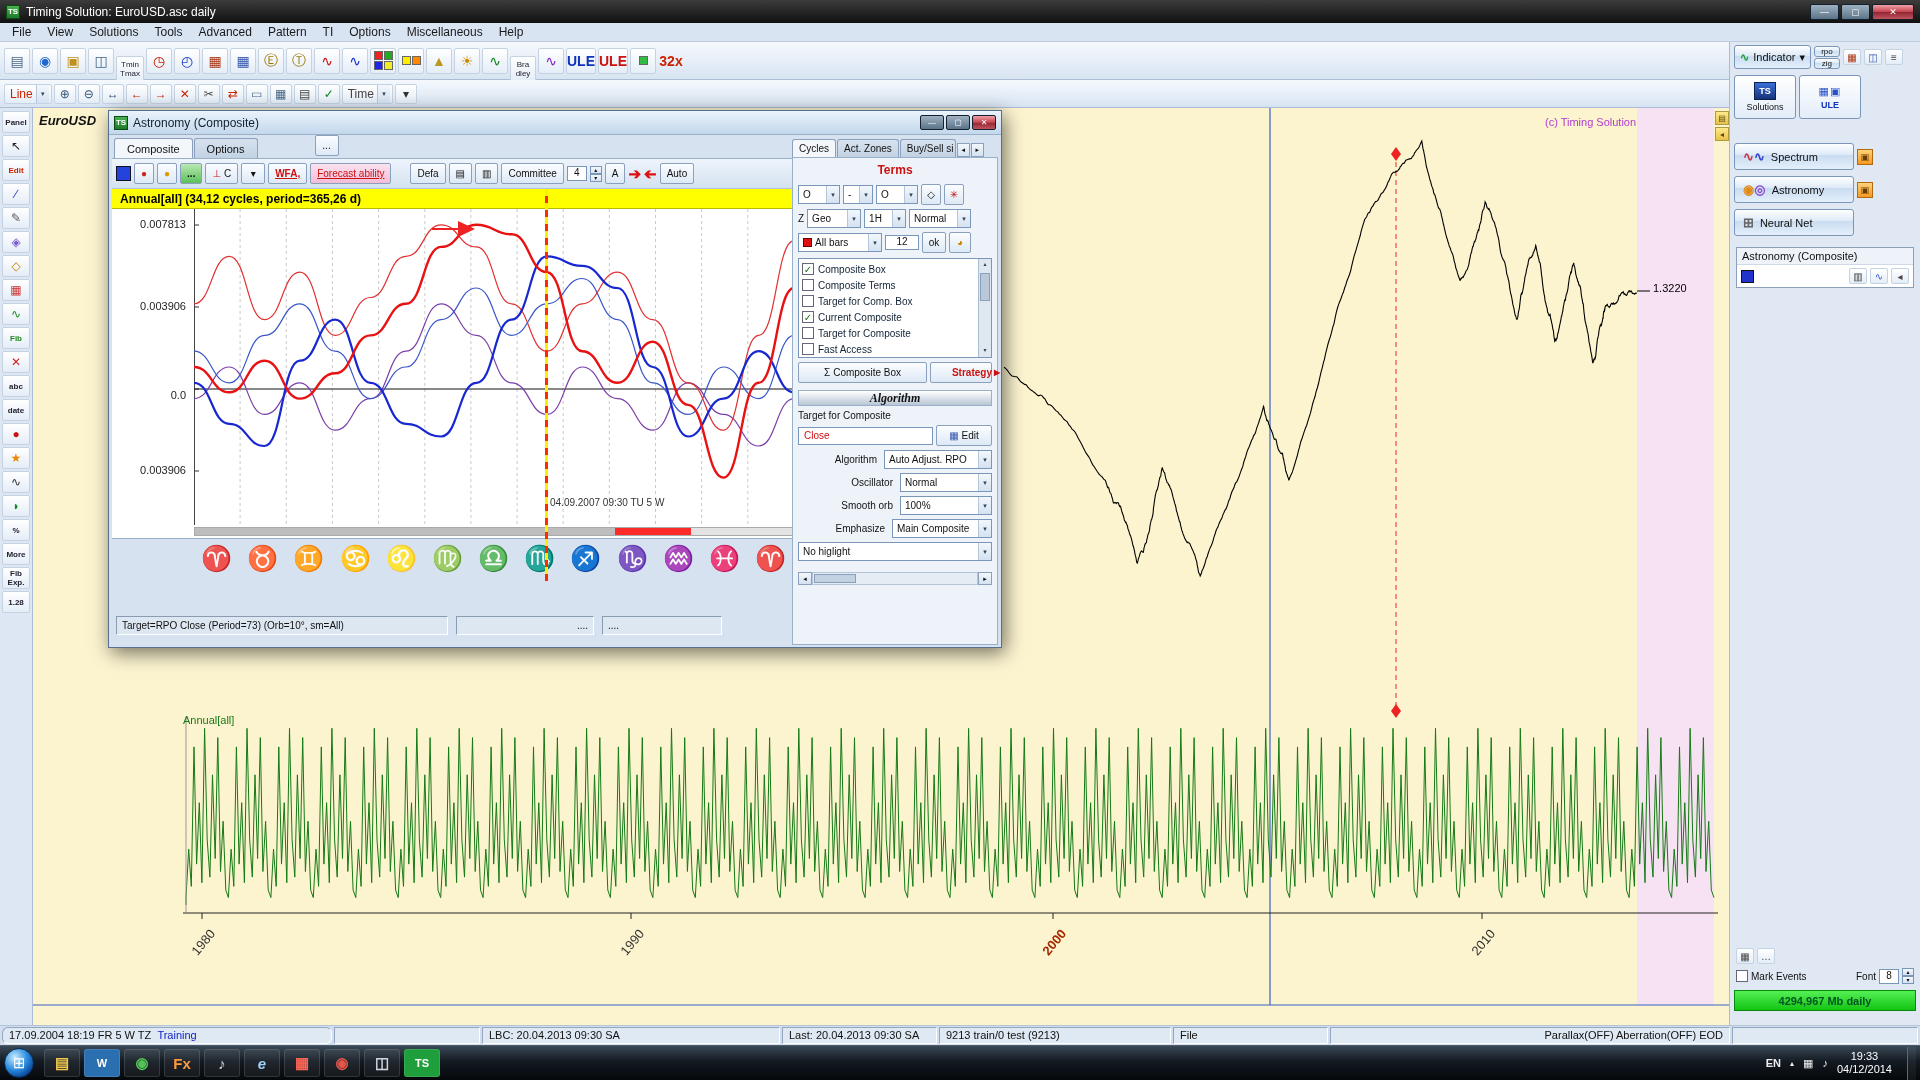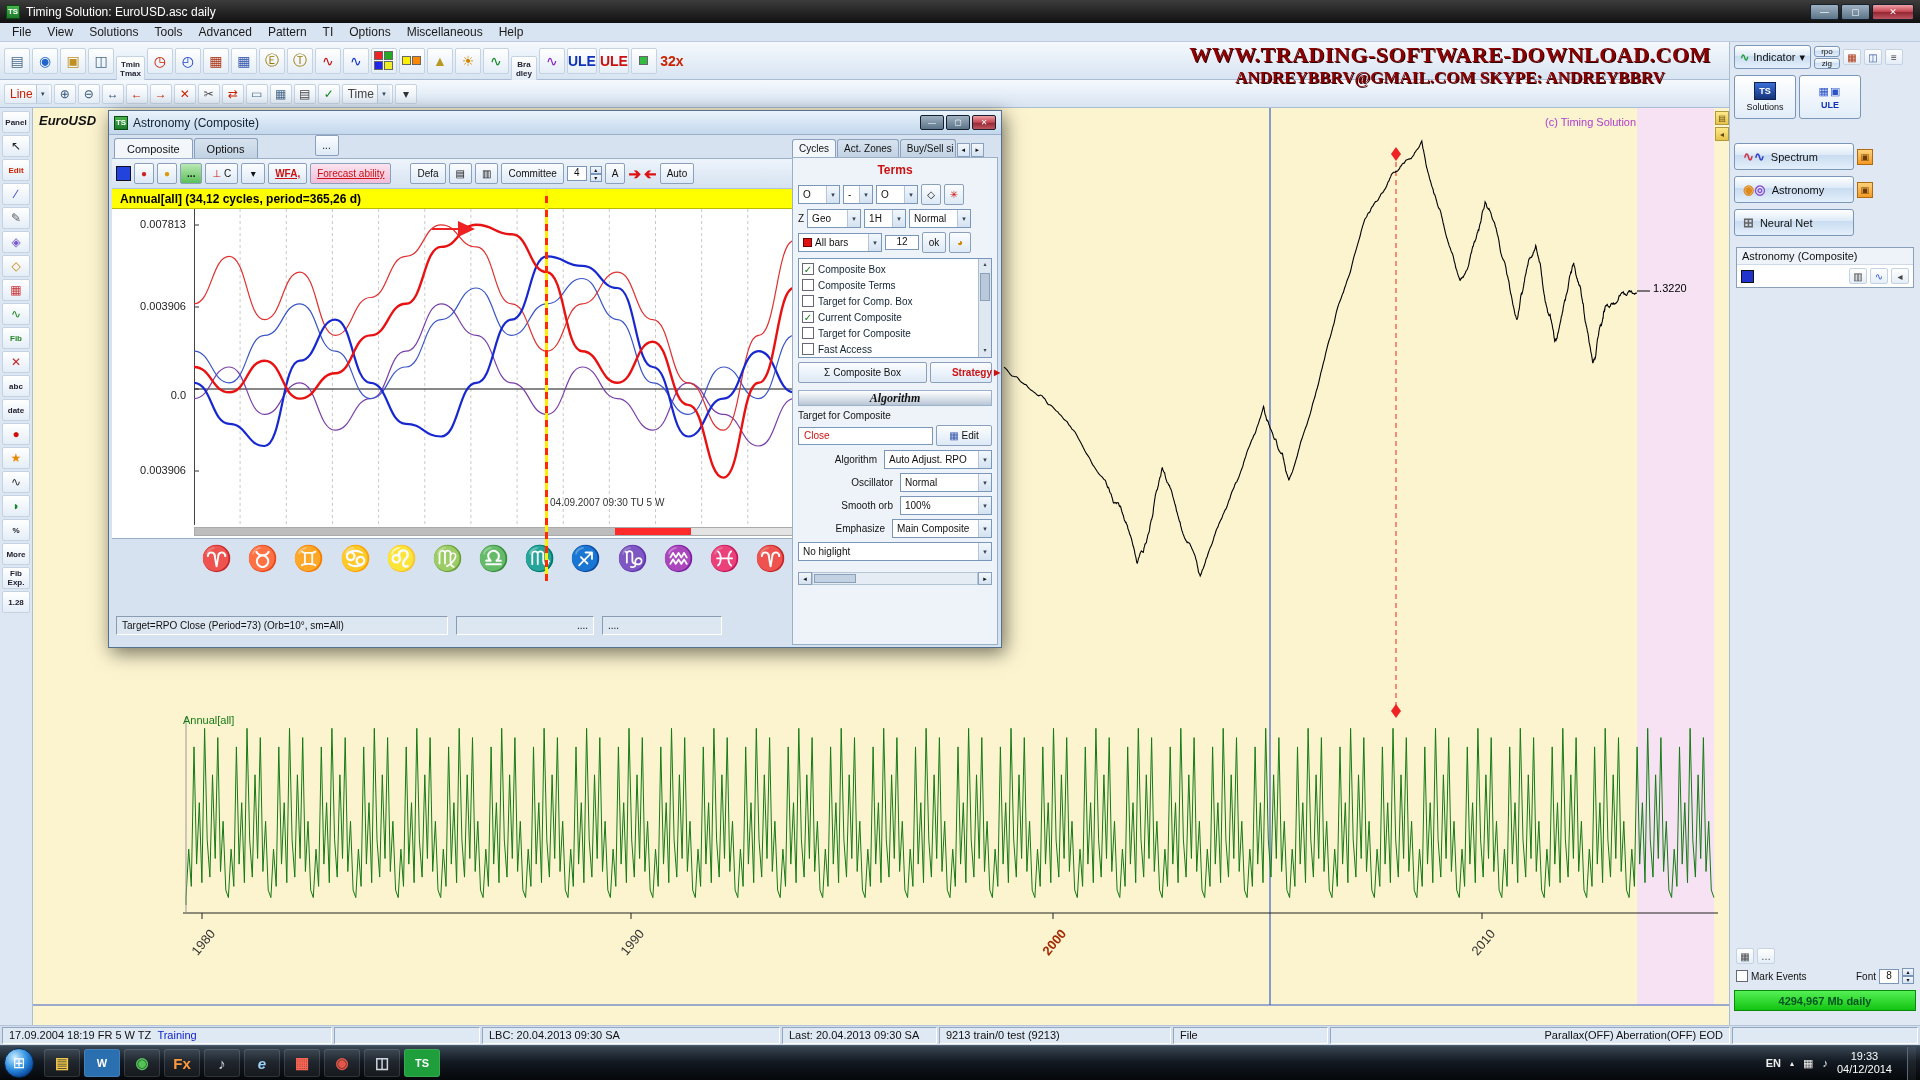--- a/index.html
+++ b/index.html
@@ -17,21 +17,21 @@
 
 .menubar{position:absolute;left:0;top:23px;width:1920px;height:19px;background:#d9e4f2;border-bottom:1px solid #bccbdd;display:flex;align-items:center;padding-left:4px;}
 .menu-item{padding:2px 8px;font-size:12px;color:#1a1a1a;}
 
 .toolbar{position:absolute;display:flex;align-items:center;gap:2px;background:linear-gradient(#f5f9fd,#d8e4f2);border-bottom:1px solid #aabdd4;padding:0 4px;}
 #toolbar1{left:0;top:42px;width:1729px;height:38px;}
 #toolbar2{left:0;top:80px;width:1729px;height:28px;}
 .tbtn{min-width:26px;height:26px;border:1px solid #c4d2e2;border-radius:2px;background:linear-gradient(#ffffff,#e4edf7);display:flex;align-items:center;justify-content:center;font-size:14px;color:#444;flex:none;}
 #toolbar2 .tbtn{min-width:22px;height:20px;font-size:12px;}
 .tbtn.flat,.tlabel{border:none;background:none;}
-.tbtn.two{flex-direction:column;font-size:8px;line-height:9px;padding:0 3px;font-weight:bold;color:#223;margin-top:16px;}
+.tbtn.two{flex-direction:column;font-size:8px;line-height:9px;padding:0 3px;font-weight:normal;color:#223;margin-top:16px;}
 .tbtn.two .ln{display:block;}
 .tbtn.swbox{display:flex;flex-wrap:wrap;width:26px;padding:2px;gap:1px;align-content:center;}
 .tbtn.swbox .sw{width:9px;height:9px;display:block;border:1px solid #666;}
 .tbtn.cmb{padding:0 2px 0 5px;font-size:10px;}
 .tbtn .arr,.combo .arr{width:13px;height:100%;display:flex;align-items:center;justify-content:center;font-size:7px;color:#345;margin-left:3px;border-left:1px solid #b6c6da;background:linear-gradient(#f2f7fc,#d4e2f1);}
 
 
 .adbox{position:absolute;left:1165px;top:42px;width:570px;height:64px;text-align:center;font-family:"Liberation Serif",serif;color:#8b0000;pointer-events:none;}
 .adbox .l1{font-size:22px;font-weight:bold;letter-spacing:.5px;text-shadow:1px 1px 0 #2b0000;}
 .adbox .l2{font-size:17px;font-weight:bold;text-shadow:1px 1px 0 #2b0000;}
@@ -242,24 +242,20 @@
       <div class="tbtn" style="color: rgb(68, 102, 136);">▦</div>
       <div class="tbtn" style="color: rgb(68, 68, 68);">▤</div>
       <div class="tbtn" style="color: rgb(17, 136, 34);">✓</div>
       <div class="tbtn cmb">
         <span class="ctext">Time</span>
         <span class="arr">▾</span>
       </div>
       <div class="tbtn" style="color: rgb(51, 51, 51);">▾</div>
     </div>
 
-  <div class="adbox">
-    <div class="l1">WWW.TRADING-SOFTWARE-DOWNLOAD.COM</div>
-    <div class="l2">ANDREYBBRV@GMAIL.COM   SKYPE: ANDREYBBRV</div>
-  </div>
 
   <div class="leftbar" id="leftbar">
       <div class="lbtn txt">Panel</div>
       <div class="lbtn" style="color: rgb(34, 34, 34); font-size: 12px;">↖</div>
       <div class="lbtn txt" style="color: rgb(204, 34, 0);">Edit</div>
       <div class="lbtn" style="color: rgb(34, 51, 204); font-size: 12px;">∕</div>
       <div class="lbtn" style="color: rgb(85, 85, 85); font-size: 12px;">✎</div>
       <div class="lbtn" style="color: rgb(122, 92, 204); font-size: 12px;">◈</div>
       <div class="lbtn" style="color: rgb(204, 136, 0); font-size: 12px;">◇</div>
       <div class="lbtn" style="color: rgb(204, 51, 51); font-size: 12px;">▦</div>
@@ -640,21 +636,21 @@
           <span class="tr">
               <span class="th"></span>
             </span>
           <span class="a">▸</span>
         </div>
       </div>
     </div>
   </div>
 
   <div class="statusbar">
-    <div class="sbcell" style="left:2px;width:330px;"><span>17.09.2004  18:19 FR  5 W TZ</span>&nbsp;&nbsp;<span class="blue">Training</span></div>
+    <div class="sbcell" style="left:2px;width:330px;border-radius:6px;"><span>17.09.2004  18:19 FR  5 W TZ</span>&nbsp;&nbsp;<span class="blue">Training</span></div>
     <div class="sbcell" style="left:334px;width:146px;"></div>
     <div class="sbcell" style="left:482px;width:298px;">LBC: 20.04.2013  09:30 SA</div>
     <div class="sbcell" style="left:782px;width:155px;">Last: 20.04.2013  09:30 SA</div>
     <div class="sbcell" style="left:939px;width:232px;">9213 train/0 test (9213)</div>
     <div class="sbcell" style="left:1173px;width:155px;">File</div>
     <div class="sbcell" style="left:1330px;width:400px;text-align:right;">Parallax(OFF) Aberration(OFF) EOD</div>
     <div class="sbcell" style="left:1732px;width:186px;"></div>
   </div>
 
   <div class="taskbar">

